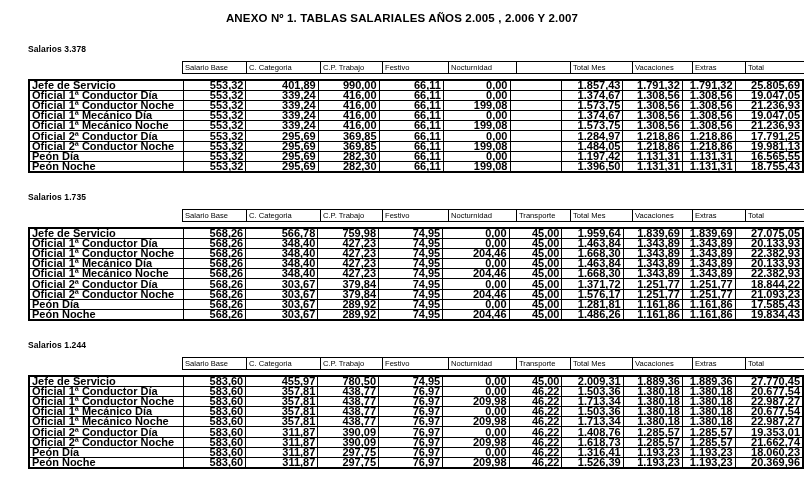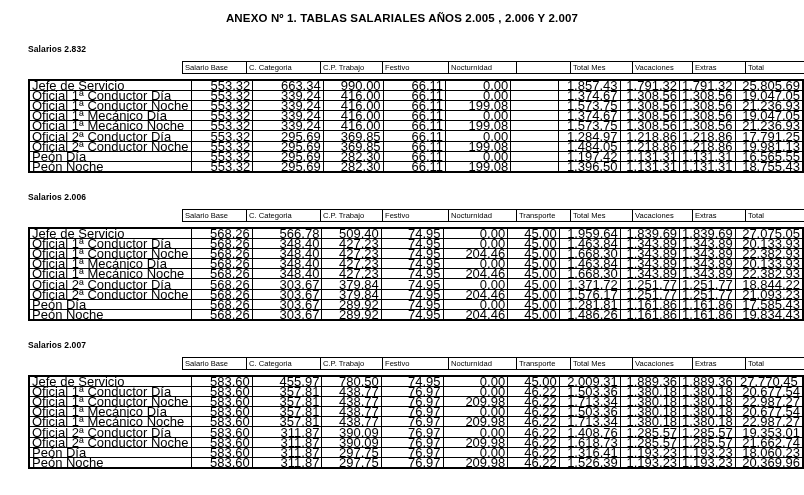--- a/index.html
+++ b/index.html
@@ -76,21 +76,22 @@
   .grid-wrap {
     position: absolute;
     left: 28px;
     top: 35px;
     border: 1px solid #000;
     box-sizing: border-box;
   }
   table.grid {
     border-collapse: collapse;
     table-layout: fixed;
-    font-size: 13px;
+    font-size: 11px;
+    font-weight: bold;
   }
   table.grid td {
     border: 1px solid #000;
     height: 10.1px;
     line-height: 9px;
     padding: 0 2px;
     overflow: hidden;
     white-space: nowrap;
     box-sizing: border-box;
   }
@@ -105,40 +106,40 @@
   }
 </style>
 </head>
 <body>
 
 <div class="page">
 
   <div class="doc-title">ANEXO Nº 1. TABLAS SALARIALES AÑOS 2.005 , 2.006 Y 2.007</div>
 
   <div class="section section-2005">
-    <div class="section-label">Salarios 2.832</div>
+    <div class="section-label">Salarios 3.378</div>
     <div class="hdr-wrap" style="width: 633px;">
         <div class="hdr-cell" style="width: 64px;">Salario Base</div>
         <div class="hdr-cell" style="width: 74px;">C. Categoria</div>
         <div class="hdr-cell" style="width: 62px;">C.P. Trabajo</div>
         <div class="hdr-cell" style="width: 66px;">Festivo</div>
         <div class="hdr-cell" style="width: 68px;">Nocturnidad</div>
         <div class="hdr-cell" style="width: 54px;"></div>
         <div class="hdr-cell" style="width: 62px;">Total Mes</div>
         <div class="hdr-cell" style="width: 60px;">Vacaciones</div>
         <div class="hdr-cell" style="width: 53px;">Extras</div>
         <div class="hdr-cell" style="width: 68px;">Total</div>
       </div>
     <div class="grid-wrap">
       <table class="grid">
           <tbody>
             <tr>
               <td class="lbl" style="width: 154px;">Jefe de Servicio</td>
               <td class="num" style="width: 64px;">553,32</td>
-              <td class="num" style="width: 74px;">663,34</td>
+              <td class="num" style="width: 74px;">401,89</td>
               <td class="num" style="width: 62px;">990,00</td>
               <td class="num" style="width: 66px;">66,11</td>
               <td class="num" style="width: 68px;">0,00</td>
               <td class="blank" style="width: 54px;"></td>
               <td class="num" style="width: 62px;">1.857,43</td>
               <td class="num" style="width: 60px;">1.791,32</td>
               <td class="num" style="width: 53px;">1.791,32</td>
               <td class="num" style="width: 68px;">25.805,69</td>
             </tr>
             <tr>
@@ -244,41 +245,41 @@
               <td class="num" style="width: 60px;">1.131,31</td>
               <td class="num" style="width: 53px;">1.131,31</td>
               <td class="num" style="width: 68px;">18.755,43</td>
             </tr>
           </tbody>
         </table>
     </div>
   </div>
 
   <div class="section section-2006">
-    <div class="section-label">Salarios 2.006</div>
+    <div class="section-label">Salarios 1.735</div>
     <div class="hdr-wrap" style="width: 633px;">
         <div class="hdr-cell" style="width: 64px;">Salario Base</div>
         <div class="hdr-cell" style="width: 74px;">C. Categoria</div>
         <div class="hdr-cell" style="width: 62px;">C.P. Trabajo</div>
         <div class="hdr-cell" style="width: 66px;">Festivo</div>
         <div class="hdr-cell" style="width: 68px;">Nocturnidad</div>
         <div class="hdr-cell" style="width: 54px;">Transporte</div>
         <div class="hdr-cell" style="width: 62px;">Total Mes</div>
         <div class="hdr-cell" style="width: 60px;">Vacaciones</div>
         <div class="hdr-cell" style="width: 53px;">Extras</div>
         <div class="hdr-cell" style="width: 68px;">Total</div>
       </div>
     <div class="grid-wrap">
       <table class="grid">
           <tbody>
             <tr>
               <td class="lbl" style="width: 154px;">Jefe de Servicio</td>
               <td class="num" style="width: 64px;">568,26</td>
               <td class="num" style="width: 74px;">566,78</td>
-              <td class="num" style="width: 62px;">509,40</td>
+              <td class="num" style="width: 62px;">759,98</td>
               <td class="num" style="width: 66px;">74,95</td>
               <td class="num" style="width: 68px;">0,00</td>
               <td class="num" style="width: 54px;">45,00</td>
               <td class="num" style="width: 62px;">1.959,64</td>
               <td class="num" style="width: 60px;">1.839,69</td>
               <td class="num" style="width: 53px;">1.839,69</td>
               <td class="num" style="width: 68px;">27.075,05</td>
             </tr>
             <tr>
               <td class="lbl" style="width: 154px;">Oficial 1ª Conductor Día</td>
@@ -383,21 +384,21 @@
               <td class="num" style="width: 60px;">1.161,86</td>
               <td class="num" style="width: 53px;">1.161,86</td>
               <td class="num" style="width: 68px;">19.834,43</td>
             </tr>
           </tbody>
         </table>
     </div>
   </div>
 
   <div class="section section-2007">
-    <div class="section-label">Salarios 2.007</div>
+    <div class="section-label">Salarios 1.244</div>
     <div class="hdr-wrap" style="width: 633px;">
         <div class="hdr-cell" style="width: 64px;">Salario Base</div>
         <div class="hdr-cell" style="width: 74px;">C. Categoria</div>
         <div class="hdr-cell" style="width: 62px;">C.P. Trabajo</div>
         <div class="hdr-cell" style="width: 66px;">Festivo</div>
         <div class="hdr-cell" style="width: 68px;">Nocturnidad</div>
         <div class="hdr-cell" style="width: 54px;">Transporte</div>
         <div class="hdr-cell" style="width: 62px;">Total Mes</div>
         <div class="hdr-cell" style="width: 60px;">Vacaciones</div>
         <div class="hdr-cell" style="width: 53px;">Extras</div>
@@ -410,21 +411,21 @@
               <td class="lbl" style="width: 154px;">Jefe de Servicio</td>
               <td class="num" style="width: 64px;">583,60</td>
               <td class="num" style="width: 74px;">455,97</td>
               <td class="num" style="width: 62px;">780,50</td>
               <td class="num" style="width: 66px;">74,95</td>
               <td class="num" style="width: 68px;">0,00</td>
               <td class="num" style="width: 54px;">45,00</td>
               <td class="num" style="width: 62px;">2.009,31</td>
               <td class="num" style="width: 60px;">1.889,36</td>
               <td class="num" style="width: 53px;">1.889,36</td>
-              <td class="num" style="width: 68px; text-align: center;">27.770,45</td>
+              <td class="num" style="width: 68px;">27.770,45</td>
             </tr>
             <tr>
               <td class="lbl" style="width: 154px;">Oficial 1ª Conductor Día</td>
               <td class="num" style="width: 64px;">583,60</td>
               <td class="num" style="width: 74px;">357,81</td>
               <td class="num" style="width: 62px;">438,77</td>
               <td class="num" style="width: 66px;">76,97</td>
               <td class="num" style="width: 68px;">0,00</td>
               <td class="num" style="width: 54px;">46,22</td>
               <td class="num" style="width: 62px;">1.503,36</td>

